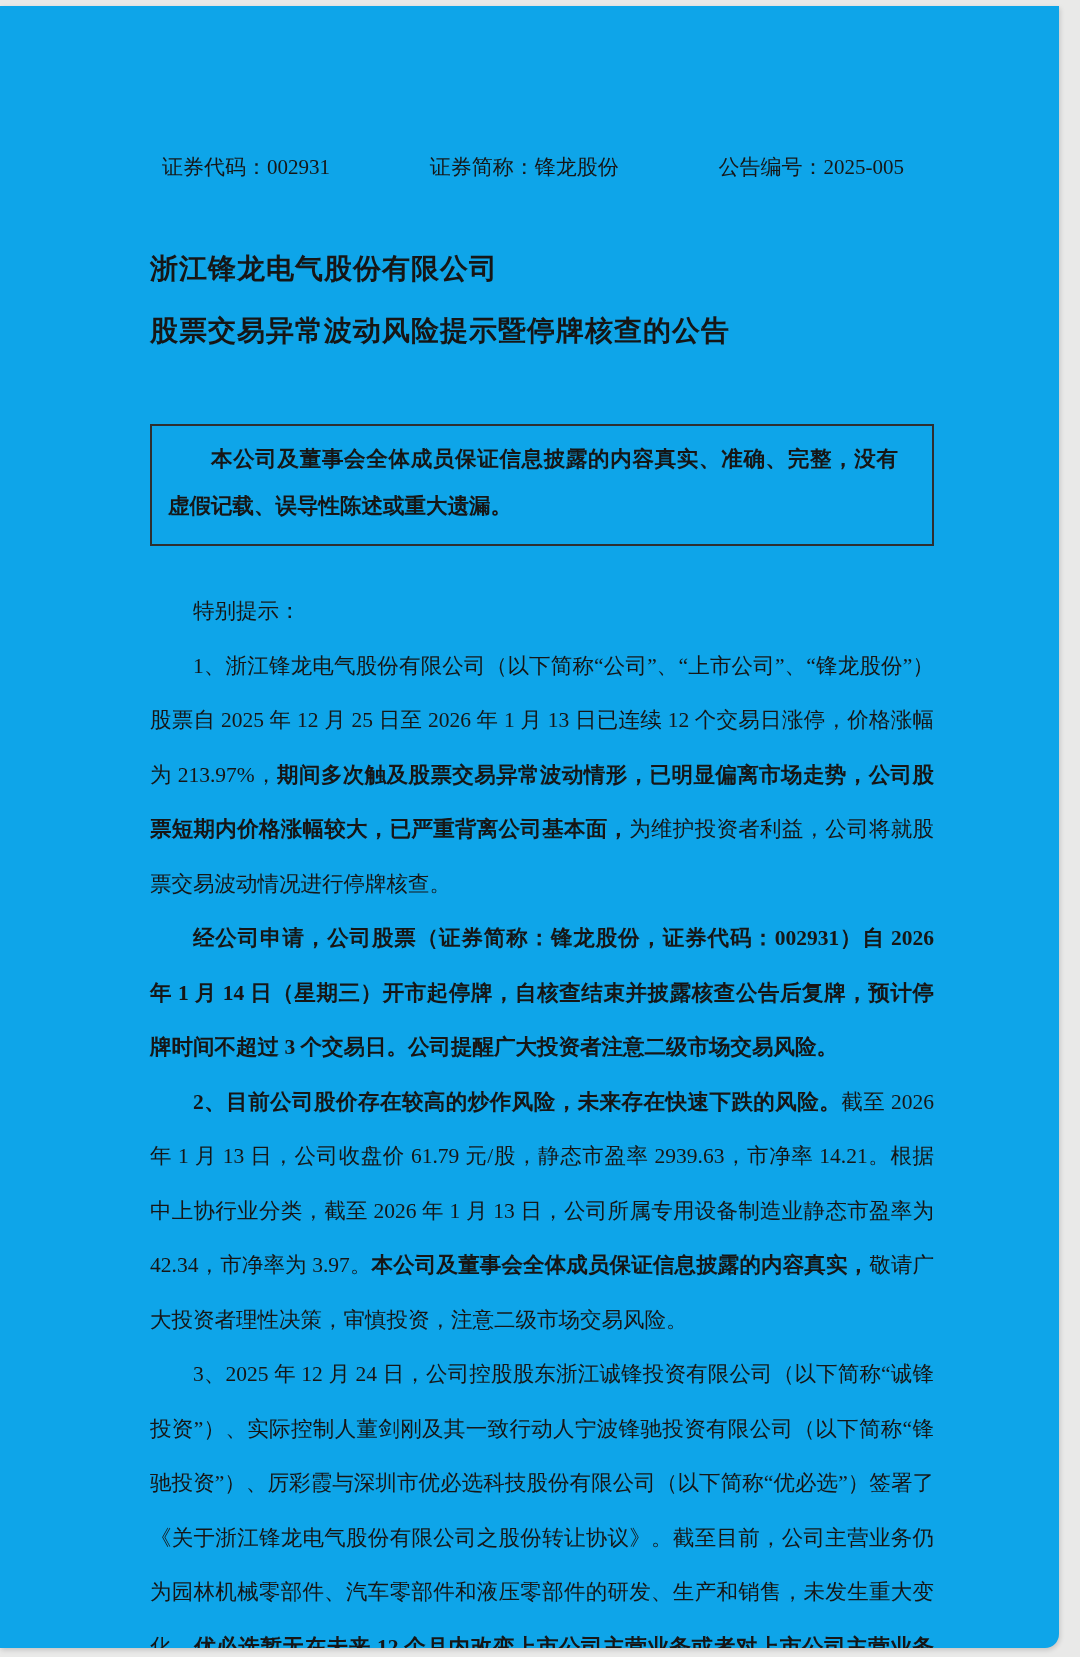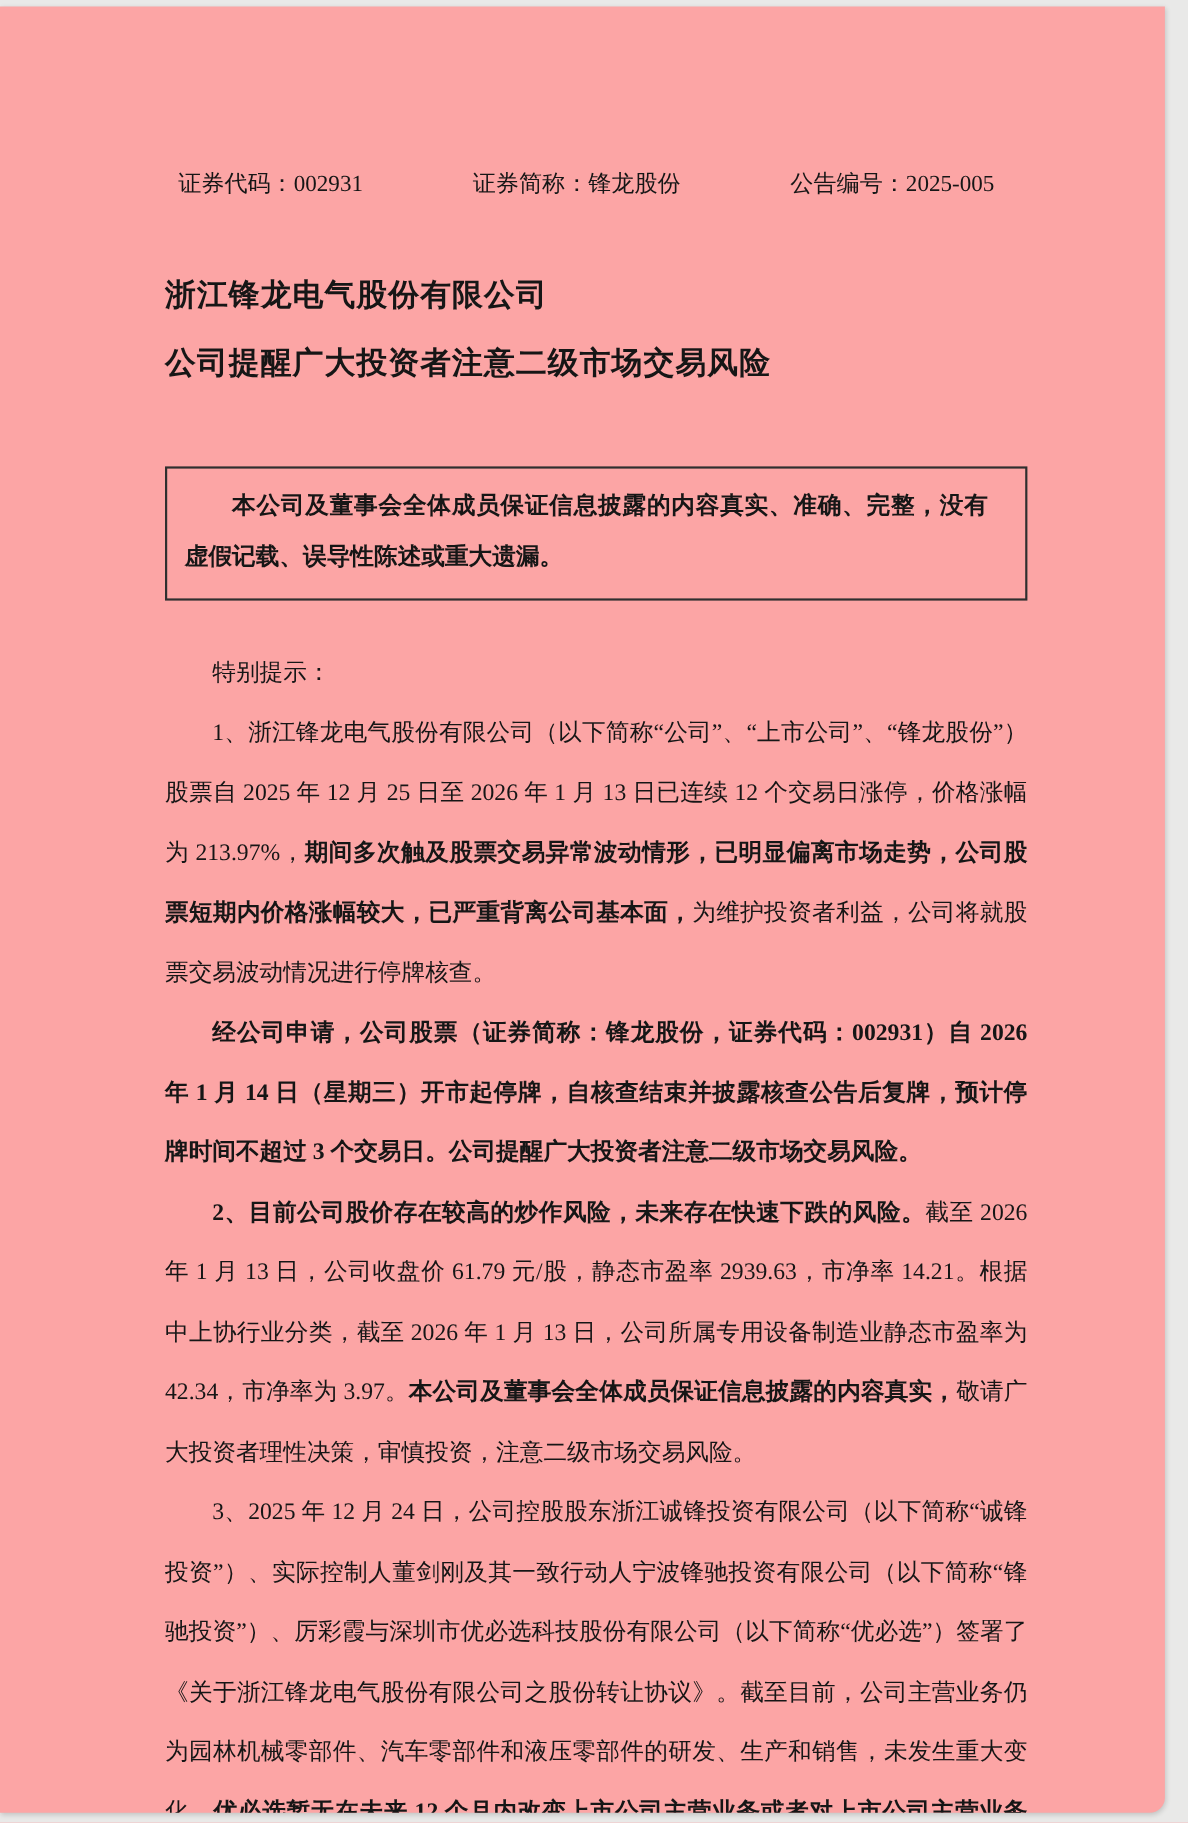--- a/index.html
+++ b/index.html
@@ -8,21 +8,21 @@
     background: #e9e9e8;
     font-family: "Liberation Serif", "DejaVu Serif", serif;
     color: #161616;
     position: relative;
     overflow: hidden;
   }
   .page {
     position: absolute;
     left: 0; top: 6px;
     width: 1059px; height: 1642px;
-    background: #fca5a5;
+    background: #0ea5e9;
     border-radius: 0 0 14px 0;
     box-shadow: 1px 2px 5px rgba(0,0,0,0.16);
     overflow: hidden;
   }
   .content {
     padding: 146px 125px 0 150px; 
   }
   
   .doc-header {
     display: flex;
@@ -75,21 +75,21 @@
   <div class="content">
 
     <div class="doc-header">
       <span>证券代码：002931</span>
       <span>证券简称：锋龙股份</span>
       <span>公告编号：2025-005</span>
     </div>
 
     <div class="titles">
       <div>浙江锋龙电气股份有限公司</div>
-      <div>公司提醒广大投资者注意二级市场交易风险</div>
+      <div>股票交易异常波动风险提示暨停牌核查的公告</div>
     </div>
 
     <div class="disclaimer-box">
       <p>本公司及董事会全体成员保证信息披露的内容真实、准确、完整，没有虚假记载、误导性陈述或重大遗漏。</p>
     </div>
 
     <div class="body-text">
       <p class="heading">特别提示：</p>
 
       <p class="para"><span>1、浙江锋龙电气股份有限公司（以下简称“公司”、“上市公司”、“锋龙股份”）股票自 2025 年 12 月 25 日至 2026 年 1 月 13 日已连续 12 个交易日涨停，价格涨幅为 213.97%，</span><span class="b">期间多次触及股票交易异常波动情形，已明显偏离市场走势，公司股票短期内价格涨幅较大，已严重背离公司基本面，</span><span>为维护投资者利益，公司将就股票交易波动情况进行停牌核查。</span></p>

